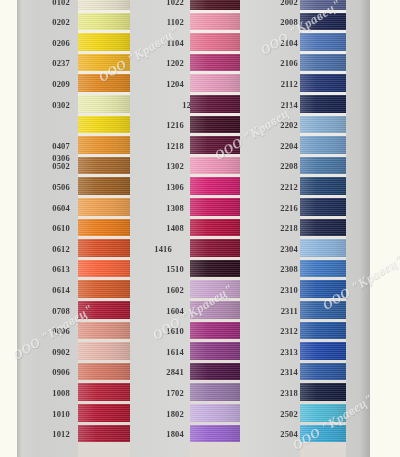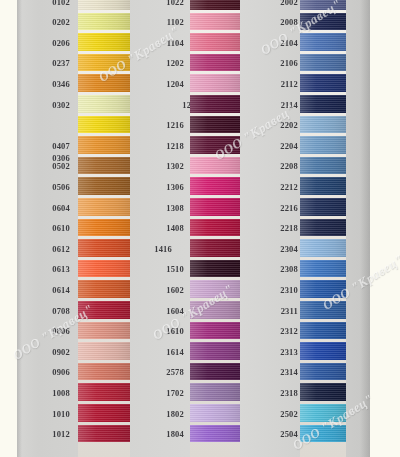--- a/index.html
+++ b/index.html
@@ -97,21 +97,21 @@
         <div class="col-label" style="left: 44px; width: 26px; top: 37.7px;">0206</div>
         <div class="swatch" title="0206" style="left: 78px; width: 52px; top: 33.2px; height: 17.5px; background: rgb(243, 215, 17);">
           <div class="fiber"></div>
           <div class="sheen"></div>
         </div>
         <div class="col-label" style="left: 44px; width: 26px; top: 58.3px;">0237</div>
         <div class="swatch" title="0208" style="left: 78px; width: 52px; top: 53.8px; height: 17.5px; background: rgb(242, 180, 33);">
           <div class="fiber"></div>
           <div class="sheen"></div>
         </div>
-        <div class="col-label" style="left: 44px; width: 26px; top: 78.9px;">0346</div>
+        <div class="col-label" style="left: 44px; width: 26px; top: 78.9px;">0209</div>
         <div class="swatch" title="0209" style="left: 78px; width: 52px; top: 74.4px; height: 17.5px; background: rgb(224, 135, 28);">
           <div class="fiber"></div>
           <div class="sheen"></div>
         </div>
         <div class="col-label" style="left: 44px; width: 26px; top: 99.5px;">0302</div>
         <div class="swatch" title="0302" style="left: 78px; width: 52px; top: 95px; height: 17.5px; background: rgb(234, 237, 176);">
           <div class="fiber"></div>
           <div class="sheen"></div>
         </div>
         <div class="col-label" style="left: 44px; width: 26px; top: 117px; margin-top: 36px;">0306</div>
@@ -280,21 +280,21 @@
         <div class="col-label" style="left: 158px; width: 26px; top: 326.1px;">1610</div>
         <div class="swatch" title="1610" style="left: 190px; width: 50px; top: 321.6px; height: 17.5px; background: rgb(160, 42, 125);">
           <div class="fiber"></div>
           <div class="sheen"></div>
         </div>
         <div class="col-label" style="left: 158px; width: 26px; top: 346.7px;">1614</div>
         <div class="swatch" title="1614" style="left: 190px; width: 50px; top: 342.2px; height: 17.5px; background: rgb(138, 58, 132);">
           <div class="fiber"></div>
           <div class="sheen"></div>
         </div>
-        <div class="col-label" style="left: 158px; width: 26px; top: 367.3px;">2578</div>
+        <div class="col-label" style="left: 158px; width: 26px; top: 367.3px;">2841</div>
         <div class="swatch" title="1616" style="left: 190px; width: 50px; top: 362.8px; height: 17.5px; background: rgb(76, 20, 68);">
           <div class="fiber"></div>
           <div class="sheen"></div>
         </div>
         <div class="col-label" style="left: 158px; width: 26px; top: 387.9px;">1702</div>
         <div class="swatch" title="1702" style="left: 190px; width: 50px; top: 383.4px; height: 17.5px; background: rgb(148, 118, 169);">
           <div class="fiber"></div>
           <div class="sheen"></div>
         </div>
         <div class="col-label" style="left: 158px; width: 26px; top: 408.5px;">1802</div>

